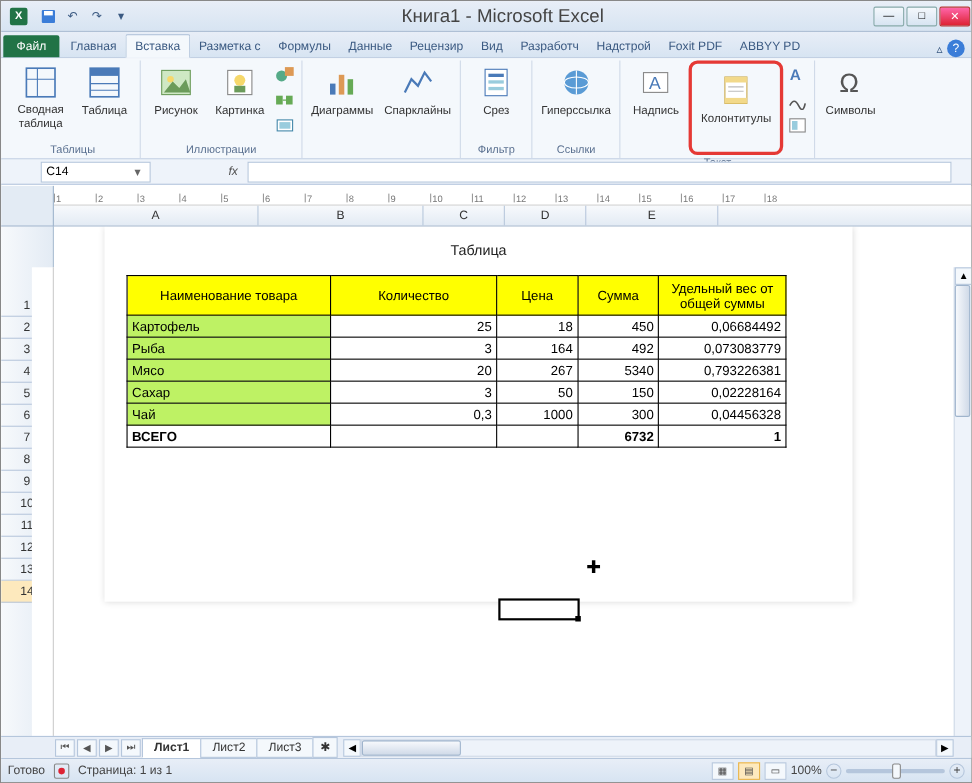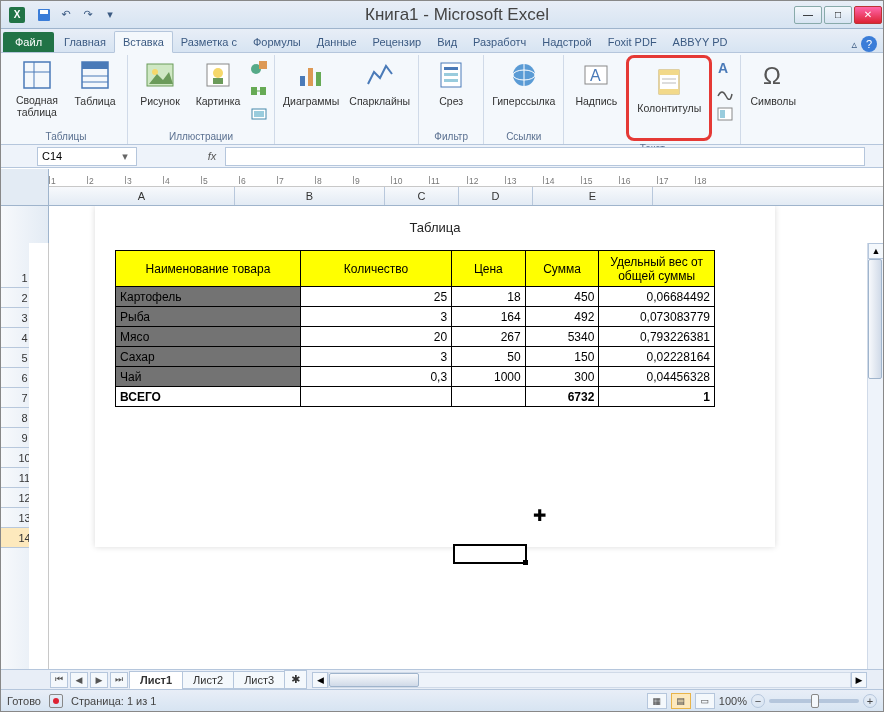--- a/index.html
+++ b/index.html
@@ -52,21 +52,21 @@
 .grid-body { flex: 1; display: flex; overflow: hidden; position: relative; }
 .row-headers { width: 48px; background: linear-gradient(90deg,#f7f9fc,#e3ebf4); border-right: 1px solid #9fb4cc; display: flex; flex-direction: column; }
 .rowh { height: 20px; border-bottom: 1px solid #b8c8dc; text-align: center; font-size: 11px; line-height: 20px; color: #333; }
 .rowh.sel { background: #fde9bd; }
 .page { flex: 1; position: relative; background: #fff; overflow: hidden; }
 .page-sheet { position: absolute; left: 46px; top: 0; width: 680px; background: #fff; box-shadow: 0 0 6px rgba(0,0,0,.15); }
 .header-area { height: 44px; text-align: center; font-size: 13px; padding-top: 14px; color: #222; }
 .tbl { border-collapse: collapse; width: 600px; margin-left: 20px; font-size: 12px; }
 .tbl th { background: #ffff00; border: 1px solid #000; padding: 2px 4px; font-weight: normal; height: 36px; }
 .tbl td { border: 1px solid #000; padding: 0 4px; height: 20px; text-align: right; }
-.tbl td.name { text-align: left; background: #737373; }
+.tbl td.name { text-align: left; background: #bef264; }
 .tbl td.total-name { text-align: left; font-weight: bold; }
 .tbl td.total-val { font-weight: bold; }
 .virtual-rows { margin-left: 20px; }
 .virtual-rows div { height: 20px; border-bottom: 0; }
 .sel-cell { position: absolute; border: 2px solid #000; background: #fff; }
 .sel-handle { position: absolute; width: 5px; height: 5px; background: #000; right: -3px; bottom: -3px; }
 .cursor-cross { position: absolute; font-size: 16px; color: #000; pointer-events: none; }
 
 
 .sheet-bottom { position: absolute; left: 0; right: 0; bottom: 22px; height: 20px; display: flex; align-items: center; background: #e8eef7; border-top: 1px solid #b5c6dc; font-size: 11px; z-index: 5; }

